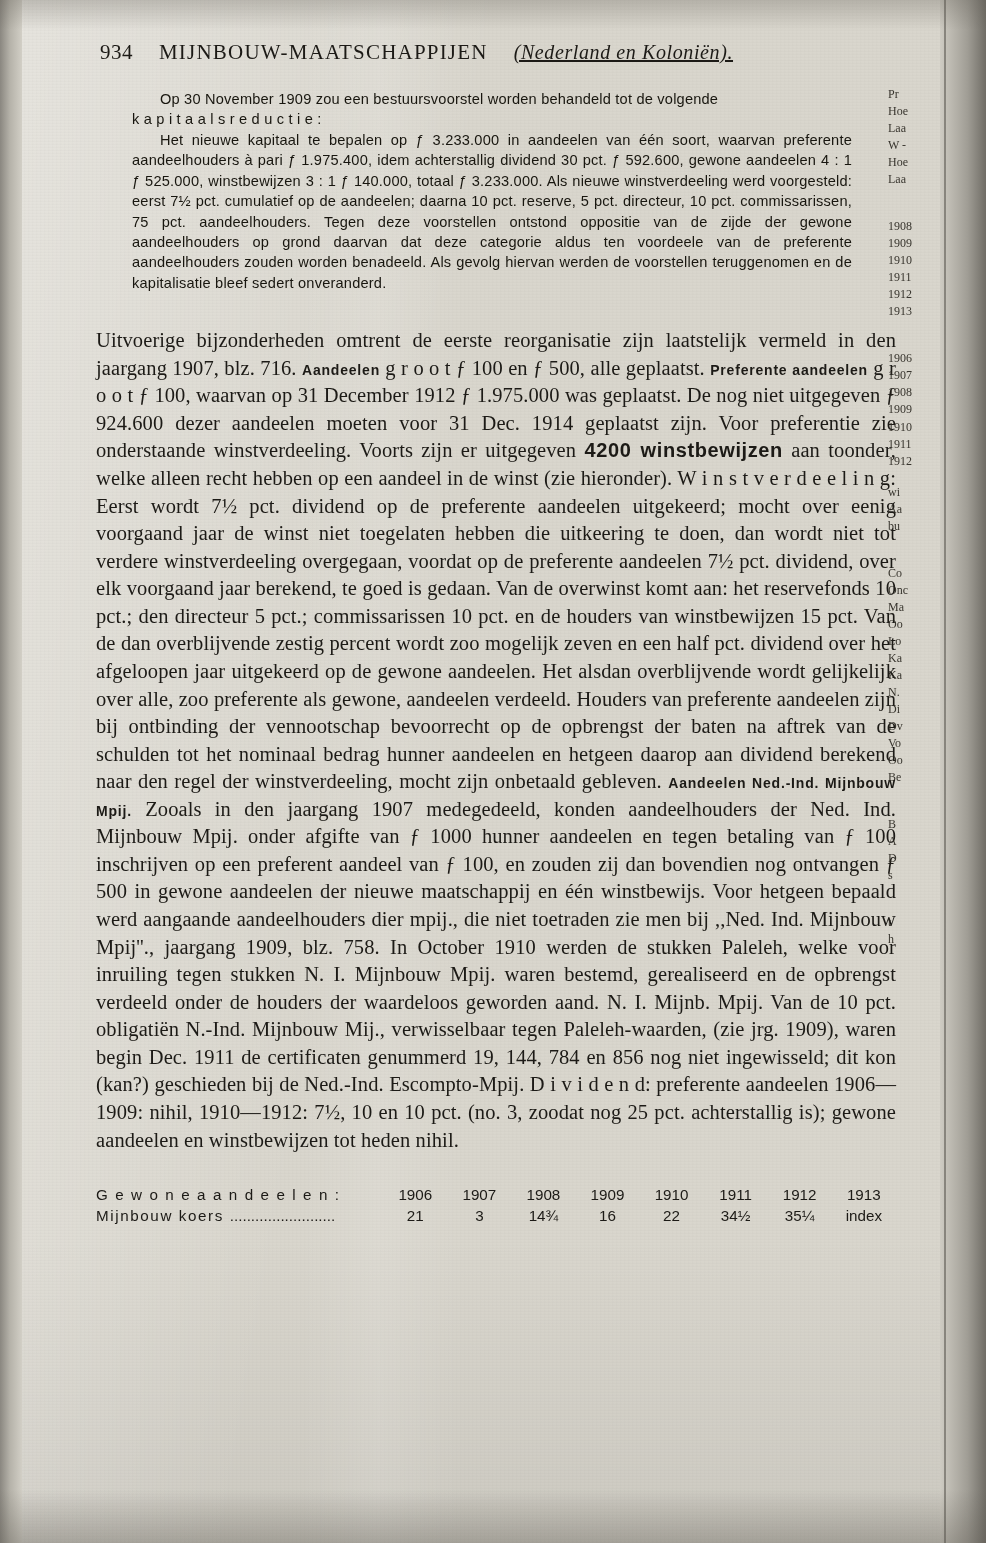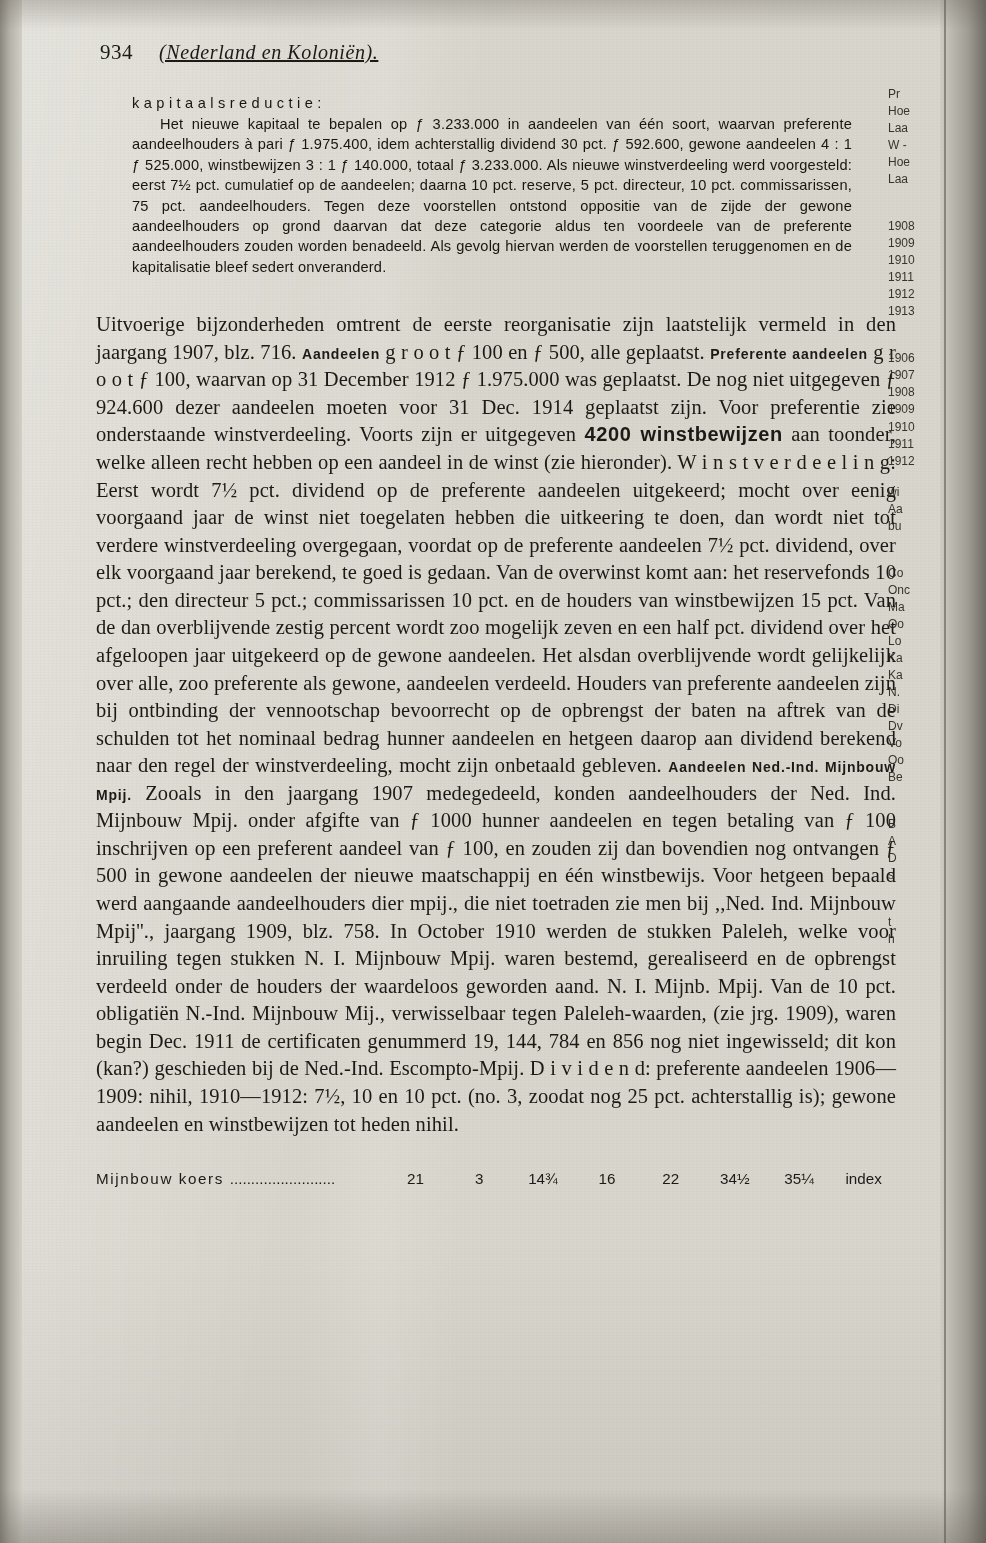--- a/index.html
+++ b/index.html
@@ -59,21 +59,21 @@
     top: 40px;
     width: 800px;
     color: #1c1a16;
   }
   .header {
     display: flex;
     align-items: baseline;
     gap: 26px;
     font-size: 21px;
     letter-spacing: 0.5px;
-    margin-bottom: 8px;
+    margin-bottom: 24px;
     padding-left: 4px;
   }
   .header .pageno {
     font-size: 21px;
     font-family: "Liberation Serif", serif;
   }
   .header .htitle {
     font-size: 21px;
     letter-spacing: 1.2px;
   }
@@ -135,21 +135,21 @@
     width: 66px;
   }
   .dots {
     letter-spacing: 0px;
   }
   .right-col {
     position: absolute;
     right: 52px;
     top: 86px;
     width: 46px;
-    font-family: Liberation Sans, sans-serif;
+    font-family: Liberation Serif, serif;
     font-size: 12px;
     line-height: 1.42;
     color: #2a2720;
     overflow: hidden;
     height: 1360px;
     opacity: 0.92;
   }
   .right-col div { white-space: nowrap; }
   .rc-gap { height: 14px; }
   .rc-gap-lg { height: 30px; }
@@ -186,35 +186,47 @@
     <div class="spine-line" style="left:4px;"></div>
   </div>
   <div class="crease"></div>
   <div class="top-shadow"></div>
   <div class="bottom-shadow"></div>
 
   <div class="content">
 
     <div class="header">
       <span class="pageno">934</span>
+      <span class="htitle">MIJNBOUW-MAATSCHAPPIJEN</span>
       <span class="hsub">(Nederland   en   Koloniën).</span>
     </div>
 
     <div class="small-block">
-      <span class="ind"></span><br>
+      <span class="ind"></span><span>Op 30 November 1909 zou een bestuursvoorstel worden behandeld tot de volgende</span><br>
       <span>k a p i t a a l s r e d u c t i e :</span><br>
       <span class="ind"></span><span>Het nieuwe kapitaal te bepalen op ƒ 3.233.000 in aandeelen van één soort, waarvan preferente aandeelhouders à pari ƒ 1.975.400, idem achterstallig dividend 30 pct. ƒ 592.600, gewone aandeelen 4 : 1 ƒ 525.000, winstbewijzen 3 : 1 ƒ 140.000, totaal ƒ 3.233.000. Als nieuwe winstverdeeling werd voorgesteld: eerst 7½ pct. cumulatief op de aandeelen; daarna 10 pct. reserve, 5 pct. directeur, 10 pct. commissarissen, 75 pct. aandeelhouders. Tegen deze voorstellen ontstond oppositie van de zijde der gewone aandeelhouders op grond daarvan dat deze categorie aldus ten voordeele van de preferente aandeelhouders zouden worden benadeeld. Als gevolg hiervan werden de voorstellen teruggenomen en de kapitalisatie bleef sedert onveranderd.</span>
     </div>
 
     <div class="body-text">
       <span>Uitvoerige bijzonderheden omtrent de eerste reorganisatie zijn laatstelijk vermeld in den jaargang 1907, blz. 716. </span><span class="bg-lg">Aandeelen</span><span> g r o o t  ƒ 100 en ƒ 500, alle geplaatst. </span><span class="bg-lg">Preferente aandeelen</span><span> g r o o t  ƒ 100, waarvan op 31 December 1912 ƒ 1.975.000 was geplaatst.  De nog niet uitgegeven ƒ 924.600 dezer aandeelen moeten voor 31 Dec. 1914 geplaatst zijn.  Voor preferentie zie onderstaande winstverdeeling.  Voorts zijn er uitgegeven </span><span class="bg">4200 winstbewijzen</span><span> aan toonder, welke alleen recht hebben op een aandeel in de winst (zie hieronder).  W i n s t v e r d e e l i n g:  Eerst wordt 7½ pct. dividend op de preferente aandeelen uitgekeerd; mocht over eenig voorgaand jaar de winst niet toegelaten hebben die uitkeering te doen, dan wordt niet tot verdere winstverdeeling overgegaan, voordat op de preferente aandeelen 7½ pct. dividend, over elk voorgaand jaar berekend, te goed is gedaan.  Van de overwinst komt aan: het reservefonds 10 pct.; den directeur 5 pct.; commissarissen 10 pct. en de houders van winstbewijzen 15 pct.  Van de dan overblijvende zestig percent wordt zoo mogelijk zeven en een half pct. dividend over het afgeloopen jaar uitgekeerd op de gewone aandeelen.  Het alsdan overblijvende wordt gelijkelijk over alle, zoo preferente als gewone, aandeelen verdeeld.  Houders van preferente aandeelen zijn bij ontbinding der vennootschap bevoorrecht op de opbrengst der baten na aftrek van de schulden tot het nominaal bedrag hunner aandeelen en hetgeen daarop aan dividend berekend naar den regel der winstverdeeling, mocht zijn onbetaald gebleven.  </span><span class="bg-lg">Aandeelen Ned.-Ind. Mijnbouw Mpij.</span><span> Zooals in den jaargang 1907 medegedeeld, konden aandeelhouders der Ned. Ind. Mijnbouw Mpij. onder afgifte van ƒ 1000 hunner aandeelen en tegen betaling van ƒ 100 inschrijven op een preferent aandeel van ƒ 100, en zouden zij dan bovendien nog ontvangen ƒ 500 in gewone aandeelen der nieuwe maatschappij en één winstbewijs. Voor hetgeen bepaald werd aangaande aandeelhouders dier mpij., die niet toetraden zie men bij ,,Ned. Ind. Mijnbouw Mpij''., jaargang 1909, blz. 758. In October 1910 werden de stukken Paleleh, welke voor inruiling tegen stukken N. I. Mijnbouw Mpij. waren bestemd, gerealiseerd en de opbrengst verdeeld onder de houders der waardeloos geworden aand. N. I. Mijnb. Mpij. Van de 10 pct. obligatiën N.-Ind. Mijnbouw Mij., verwisselbaar tegen Paleleh-waarden, (zie jrg. 1909), waren begin Dec. 1911 de certificaten genummerd 19, 144, 784 en 856 nog niet ingewisseld; dit kon (kan?) geschieden bij de Ned.-Ind. Escompto-Mpij.  D i v i d e n d: preferente aandeelen 1906—1909: nihil, 1910—1912: 7½, 10 en 10 pct. (no. 3, zoodat nog 25 pct. achterstallig is); gewone aandeelen en winstbewijzen tot heden nihil.</span>
     </div>
 
     <table class="table">
       <tbody>
+          <tr>
+        <td class="label">G e w o n e   a a n d e e l e n :</td>
+        <td class="num">1906</td>
+        <td class="num">1907</td>
+        <td class="num">1908</td>
+        <td class="num">1909</td>
+        <td class="num">1910</td>
+        <td class="num">1911</td>
+        <td class="num">1912</td>
+        <td class="num">1913</td>
+      </tr>
       <tr>
         <td class="label"><span>Mijnbouw koers</span> <span class="dots">.........................</span></td>
         <td class="num">21</td>
         <td class="num">3</td>
         <td class="num">14¾</td>
         <td class="num">16</td>
         <td class="num">22</td>
         <td class="num">34½</td>
         <td class="num">35¼</td>
         <td class="num">index</td>

